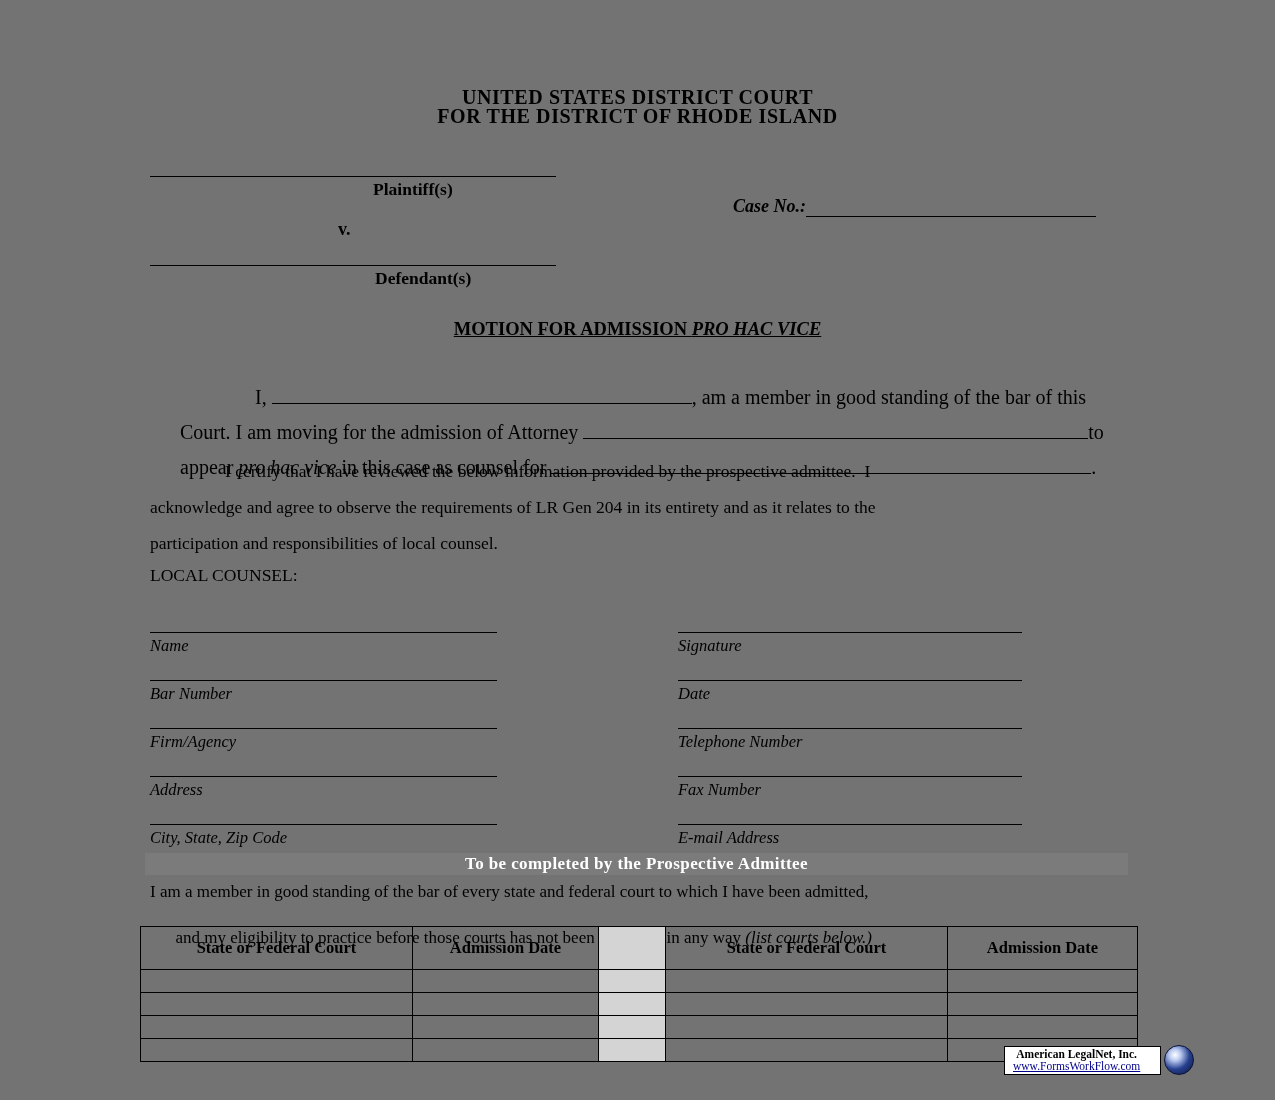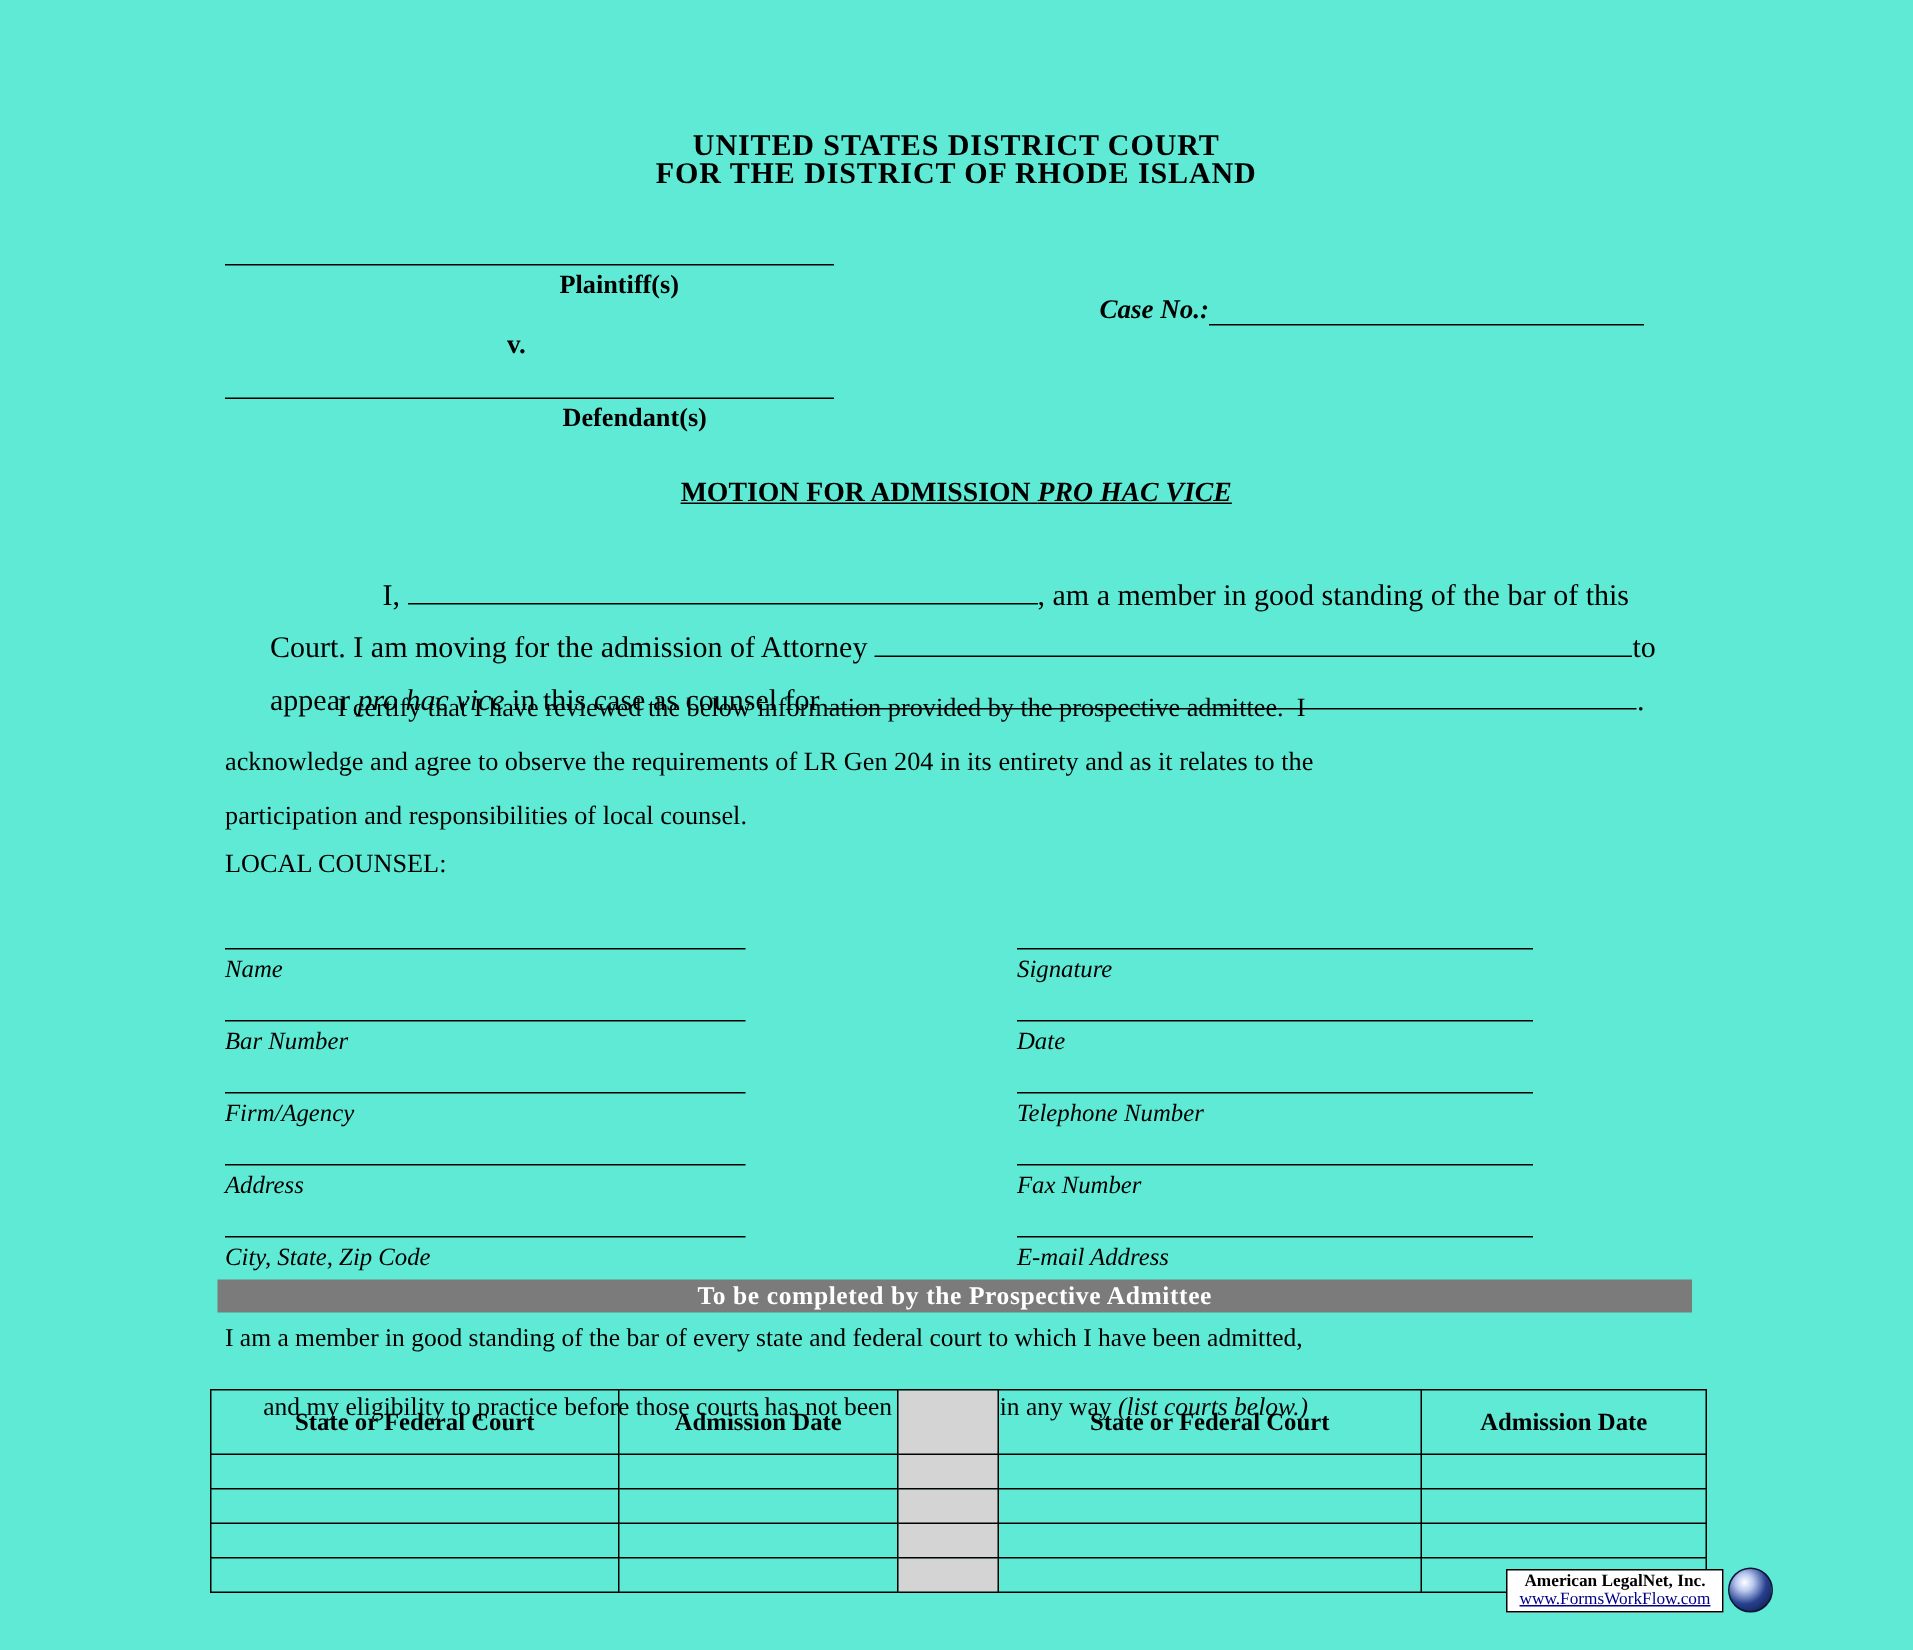--- a/index.html
+++ b/index.html
@@ -1,19 +1,19 @@
 <!DOCTYPE html>
 <html><head>
 <meta charset="utf-8">
 <style>
   * { margin:0; padding:0; box-sizing:border-box; }
   html,body { background:#ffffff; }
   .page {
     position:relative; width:1275px; height:1100px; margin:0 auto;
-    background:#5eead4; color:#000;
+    background:#737373; color:#000;
     font-family:"Liberation Serif","DejaVu Serif",serif;
     overflow:hidden;
   }
   .italic { font-style:italic; }
 
   
   .court-header {
     position:absolute; top:88px; left:0; width:100%;
     text-align:center; font-weight:bold; font-size:20px; line-height:19px;
     letter-spacing:0.6px;
@@ -65,21 +65,21 @@
   .courts-table { position:absolute; left:140px; top:926px; border-collapse:collapse; table-layout:fixed; }
   .courts-table th, .courts-table td { border:1px solid #000; padding:11px; }
   .courts-table th { font-size:16.5px; font-weight:bold; height:23px; text-align:center; }
   .courts-table td { height:20px; }
   .col1 { width:272px; } .col2 { width:186px; }
   .col3 { width:67px; background:#d4d4d4; }
   .col4 { width:282px; } .col5 { width:190px; }
 
   
   .footer { position:absolute; left:1004px; top:1045px; display:flex; align-items:center; }
-  .footer-box { border:1px solid #000; padding:1px 8px 2px 8px; text-align:center; background:#fff; }
+  .footer-box { border:1px solid #000; padding:1px 20px 2px 8px; text-align:center; background:#fff; }
   .footer-company { font-size:11.5px; font-weight:bold; white-space:nowrap; }
   .footer-link { font-size:11.5px; text-decoration:underline; color:#00008b; white-space:nowrap; display:block; }
   .footer-logo {
     width:30px; height:30px; border-radius:50%; margin-left:3px; flex:0 0 auto;
     background: radial-gradient(circle at 36% 32%, #ffffff 0%, #b9c9ef 22%, #27408f 55%, #0a1335 100%);
     border:1px solid #0a1335;
   }
 </style>
 </head>
 <body>

